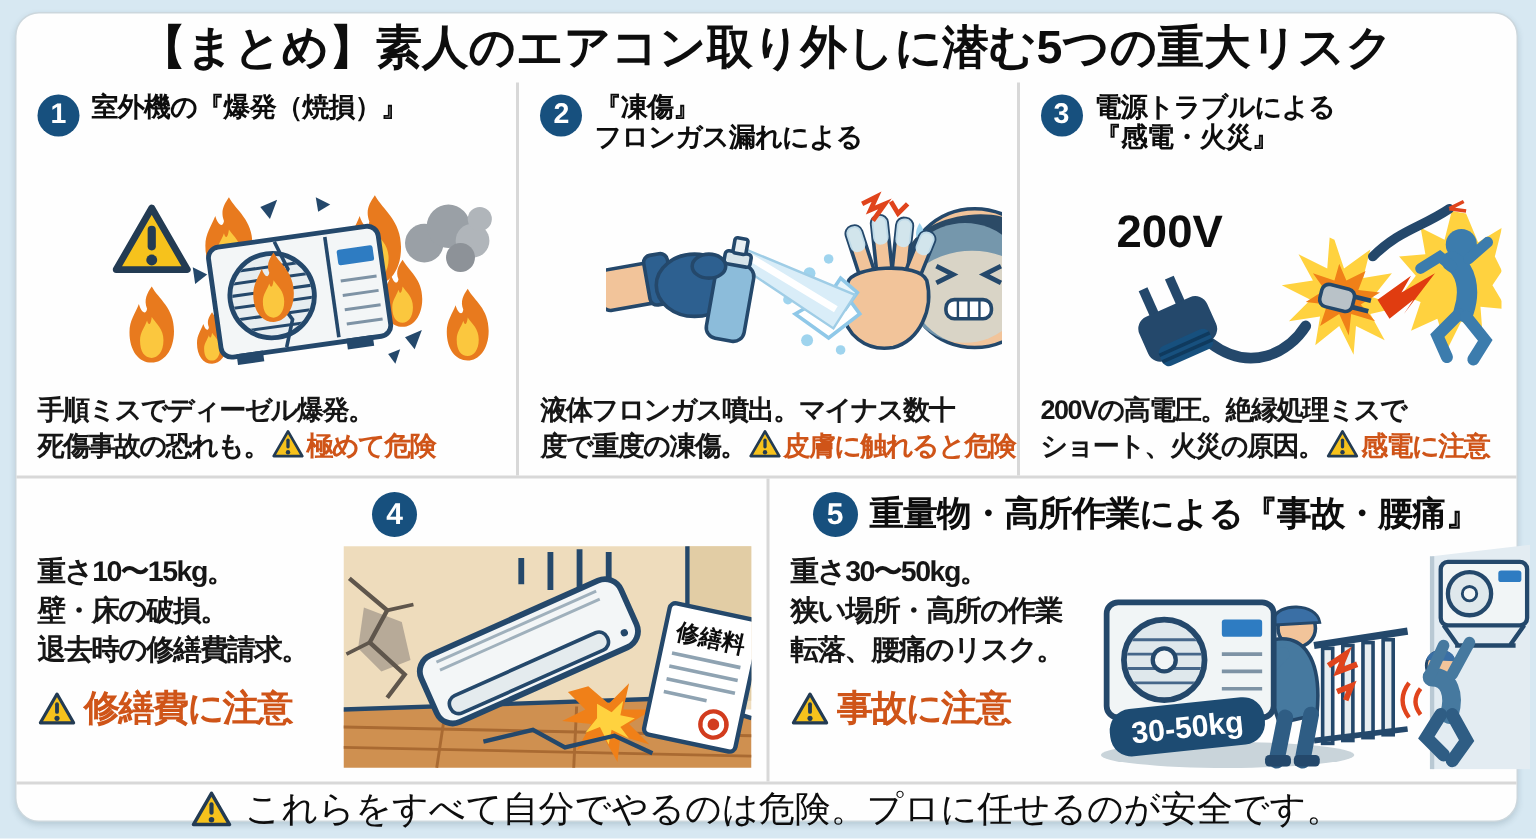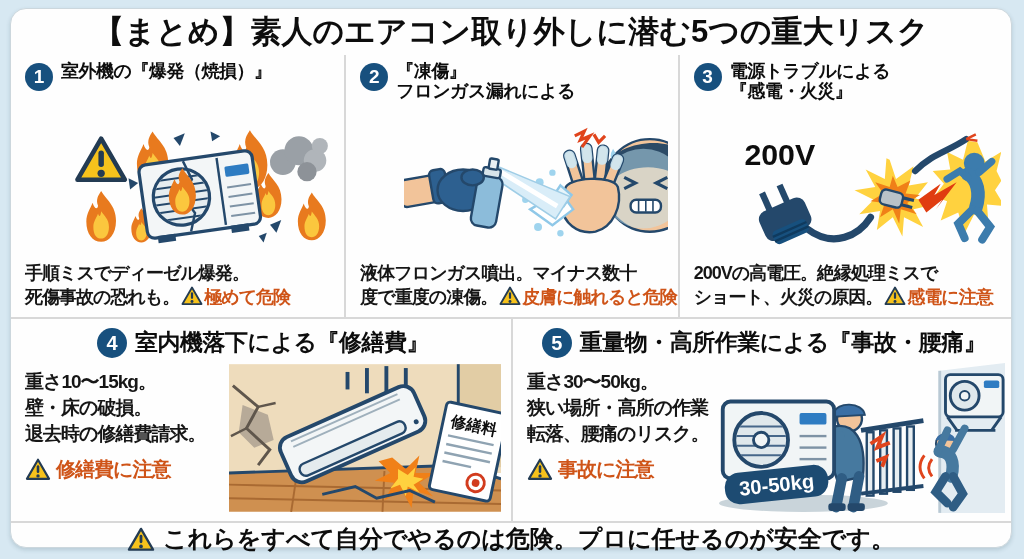--- a/index.html
+++ b/index.html
@@ -18,44 +18,44 @@
   .main-title{
     height:46px;display:flex;align-items:center;justify-content:center;
     font-size:31px;font-weight:bold;color:#0d0d0d;letter-spacing:0;
     flex:0 0 46px;
   }
   .row1{flex:0 0 262px;display:grid;grid-template-columns:1fr 1fr 1fr;}
   .row2{flex:0 0 192px;display:grid;grid-template-columns:1fr 1fr;border-top:2px solid #d8d8d8;}
   .footer{
     flex:1;border-top:2px solid #d8d8d8;
     display:flex;align-items:center;justify-content:center;gap:8px;
-    font-size:24px;font-weight:bold;color:#0d0d0d;
+    font-size:24px;font-weight:normal;color:#0d0d0d;
   }
   .panel{padding:6px 10px 8px 14px;display:flex;flex-direction:column;box-sizing:border-box;min-width:0;}
   .row1 .panel + .panel{border-left:2px solid #d8d8d8;}
   .row2 .panel + .panel{border-left:2px solid #d8d8d8;}
   .p-head{display:flex;gap:8px;align-items:flex-start;min-height:50px;}
   .num{
     flex:0 0 28px;width:28px;height:28px;border-radius:50%;
     background:#17507e;color:#fff;font-weight:bold;font-size:19px;
     display:flex;align-items:center;justify-content:center;margin-top:2px;
   }
   .p-title{font-size:18px;font-weight:bold;color:#0d0d0d;line-height:1.12;white-space:nowrap;letter-spacing:-0.5px;}
   .illo{flex:1;display:flex;align-items:center;justify-content:center;min-height:0;margin-left:44px;}
   .caption{margin-top:auto;font-size:18px;font-weight:bold;color:#161616;line-height:1.3;letter-spacing:-1px;white-space:nowrap;}
   .warn-txt{color:#cf5418;}
   .w-ico{vertical-align:-3px;margin:0 1px 0 2px;}
   
   .panel.wide{padding-top:4px;}
   .wide .p-head{justify-content:center;min-height:40px;align-items:center;}
   .wide .num{width:30px;height:30px;flex-basis:30px;font-size:20px;margin-top:0;}
   .wide .p-title{font-size:23px;}
-  .wide-body{display:flex;flex:1;gap:8px;min-height:0;}
+  .wide-body{display:flex;flex:1;gap:23px;min-height:0;}
   .wide-text{flex:1;font-size:19px;font-weight:bold;color:#161616;line-height:1.38;letter-spacing:-1px;white-space:nowrap;padding-top:6px;}
-  .wide-warn{margin-top:8px;font-size:20px;display:flex;align-items:center;gap:5px;}
+  .wide-warn{margin-top:8px;font-size:24px;display:flex;align-items:center;gap:5px;}
   .wide-illo{flex:0 0 auto;display:flex;align-items:center;justify-content:flex-end;}
   svg text{font-family:"Liberation Sans","DejaVu Sans",sans-serif;}
 </style>
 </head>
 <body>
 
 <svg width="0" height="0" style="position:absolute">
   <defs>
     <symbol id="sym-flame" viewBox="0 0 50 70">
       <path d="M25 2 C31 13 44 20 44 40 C44 57 35 67 25 67 C14 67 6 57 6 41 C6 31 11 25 14 17 C16 24 20 27 21 21 C18 13 21 8 25 2 Z" fill="#e87a1e"></path>
@@ -275,21 +275,20 @@
             </svg><span class="warn-txt">感電に注意</span></div>
       </div>
     </div>
   </div>
 
   <div class="row2">
 
     <div class="panel wide">
       <div class="p-head">
         <span class="num">4</span>
-        <div class="p-title">室内機落下による『修繕費』</div>
       </div>
       <div class="wide-body">
         <div class="wide-text">
           <div>重さ10〜15kg。</div>
           <div>壁・床の破損。</div>
           <div>退去時の修繕費請求。</div>
           <div class="wide-warn">
             <svg width="26" height="23" viewBox="0 0 60 54">
                 <use href="#sym-warn"></use>
               </svg>

